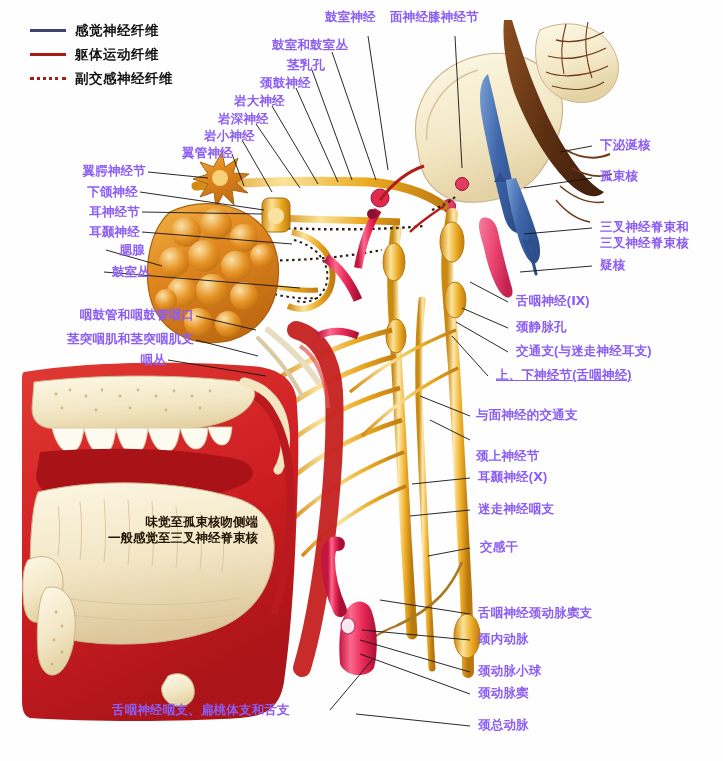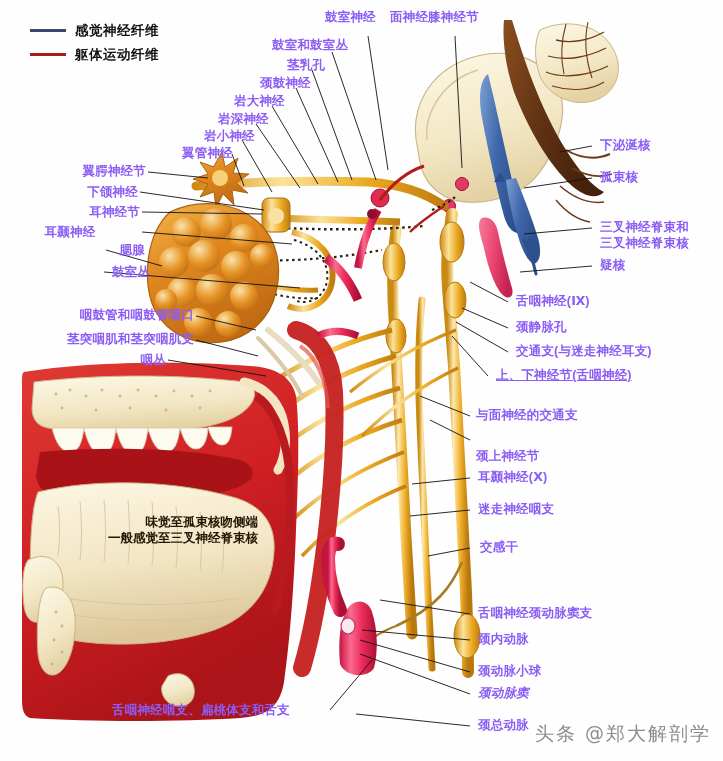--- a/index.html
+++ b/index.html
@@ -376,62 +376,65 @@
 
   <div class="legend">
     <div class="legend-row">
       <span class="legend-swatch sw-sensory"></span>
       <span class="legend-label">感觉神经纤维</span>
     </div>
     <div class="legend-row">
       <span class="legend-swatch sw-motor"></span>
       <span class="legend-label">躯体运动纤维</span>
     </div>
+    <div class="legend-row">
+      <span class="legend-swatch sw-para"></span>
+      <span class="legend-label">副交感神经纤维</span>
+    </div>
   </div>
 
   <div class="lbl" style="left:325px;top:10px;">鼓室神经</div>
   <div class="lbl" style="left:390px;top:10px;">面神经膝神经节</div>
   <div class="lbl" style="left:272px;top:38px;">鼓室和鼓室丛</div>
   <div class="lbl" style="left:287px;top:58px;">茎乳孔</div>
   <div class="lbl" style="left:260px;top:76px;">颈鼓神经</div>
   <div class="lbl" style="left:234px;top:94px;">岩大神经</div>
   <div class="lbl" style="left:218px;top:112px;">岩深神经</div>
   <div class="lbl" style="left:204px;top:129px;">岩小神经</div>
   <div class="lbl" style="left:182px;top:146px;">翼管神经</div>
 
   <div class="lbl l" style="left:0;width:146px;top:164px;">翼腭神经节</div>
   <div class="lbl l" style="left:0;width:138px;top:185px;">下颌神经</div>
   <div class="lbl l" style="left:0;width:140px;top:205px;">耳神经节</div>
-  <div class="lbl l" style="left:0;width:140px;top:225px;text-align:center;">耳颞神经</div>
+  <div class="lbl l" style="left:0;width:140px;top:225px;">耳颞神经</div>
   <div class="lbl l" style="left:0;width:104px;top:243px;padding-left:41px;">腮腺</div>
   <div class="lbl l" style="left:0;width:102px;top:265px;padding-left:48px;">鼓室丛</div>
   <div class="lbl l" style="left:0;width:194px;top:308px;">咽鼓管和咽鼓管咽口</div>
   <div class="lbl l" style="left:0;width:194px;top:332px;">茎突咽肌和茎突咽肌支</div>
   <div class="lbl l" style="left:0;width:166px;top:353px;">咽丛</div>
   <div class="lbl" style="left:112px;top:703px;">舌咽神经咽支、扁桃体支和舌支</div>
 
   <div class="lbl r" style="left:600px;top:138px;">下泌涎核</div>
-  <div class="lbl r" style="left:600px;top:170px;">孤束核</div>
+  <div class="lbl r" style="left:600px;top:170px;font-family:Liberation Mono, monospace;">孤束核</div>
   <div class="lbl r" style="left:600px;top:220px;">三叉神经脊束和</div>
   <div class="lbl r" style="left:600px;top:236px;">三叉神经脊束核</div>
   <div class="lbl r" style="left:600px;top:258px;">疑核</div>
   <div class="lbl r" style="left:516px;top:294px;">舌咽神经(Ⅸ)</div>
   <div class="lbl r" style="left:516px;top:320px;">颈静脉孔</div>
   <div class="lbl r" style="left:516px;top:344px;">交通支(与迷走神经耳支)</div>
   <div class="lbl r" style="left:496px;top:368px;text-decoration:underline;">上、下神经节(舌咽神经)</div>
   <div class="lbl r" style="left:476px;top:408px;">与面神经的交通支</div>
   <div class="lbl r" style="left:476px;top:449px;">颈上神经节</div>
   <div class="lbl r" style="left:478px;top:470px;">耳颞神经(Ⅹ)</div>
   <div class="lbl r" style="left:478px;top:502px;">迷走神经咽支</div>
   <div class="lbl r" style="left:480px;top:540px;">交感干</div>
   <div class="lbl r" style="left:478px;top:606px;">舌咽神经颈动脉窦支</div>
   <div class="lbl r" style="left:478px;top:632px;">颈内动脉</div>
   <div class="lbl r" style="left:478px;top:664px;">颈动脉小球</div>
-  <div class="lbl r" style="left:478px;top:686px;font-style:italic;">颈动脉窦</div>
+  <div class="lbl r" style="left:478px;top:686px;">颈动脉窦</div>
   <div class="lbl r" style="left:478px;top:718px;">颈总动脉</div>
 
   <div class="tongue-note" style="left:30px;width:228px;top:514px;">
     <div>味觉至孤束核吻侧端</div>
     <div>一般感觉至三叉神经脊束核</div>
   </div>
 
-  <div class="watermark">头条 @郑大解剖学</div>
 </div>
 
 </body></html>

